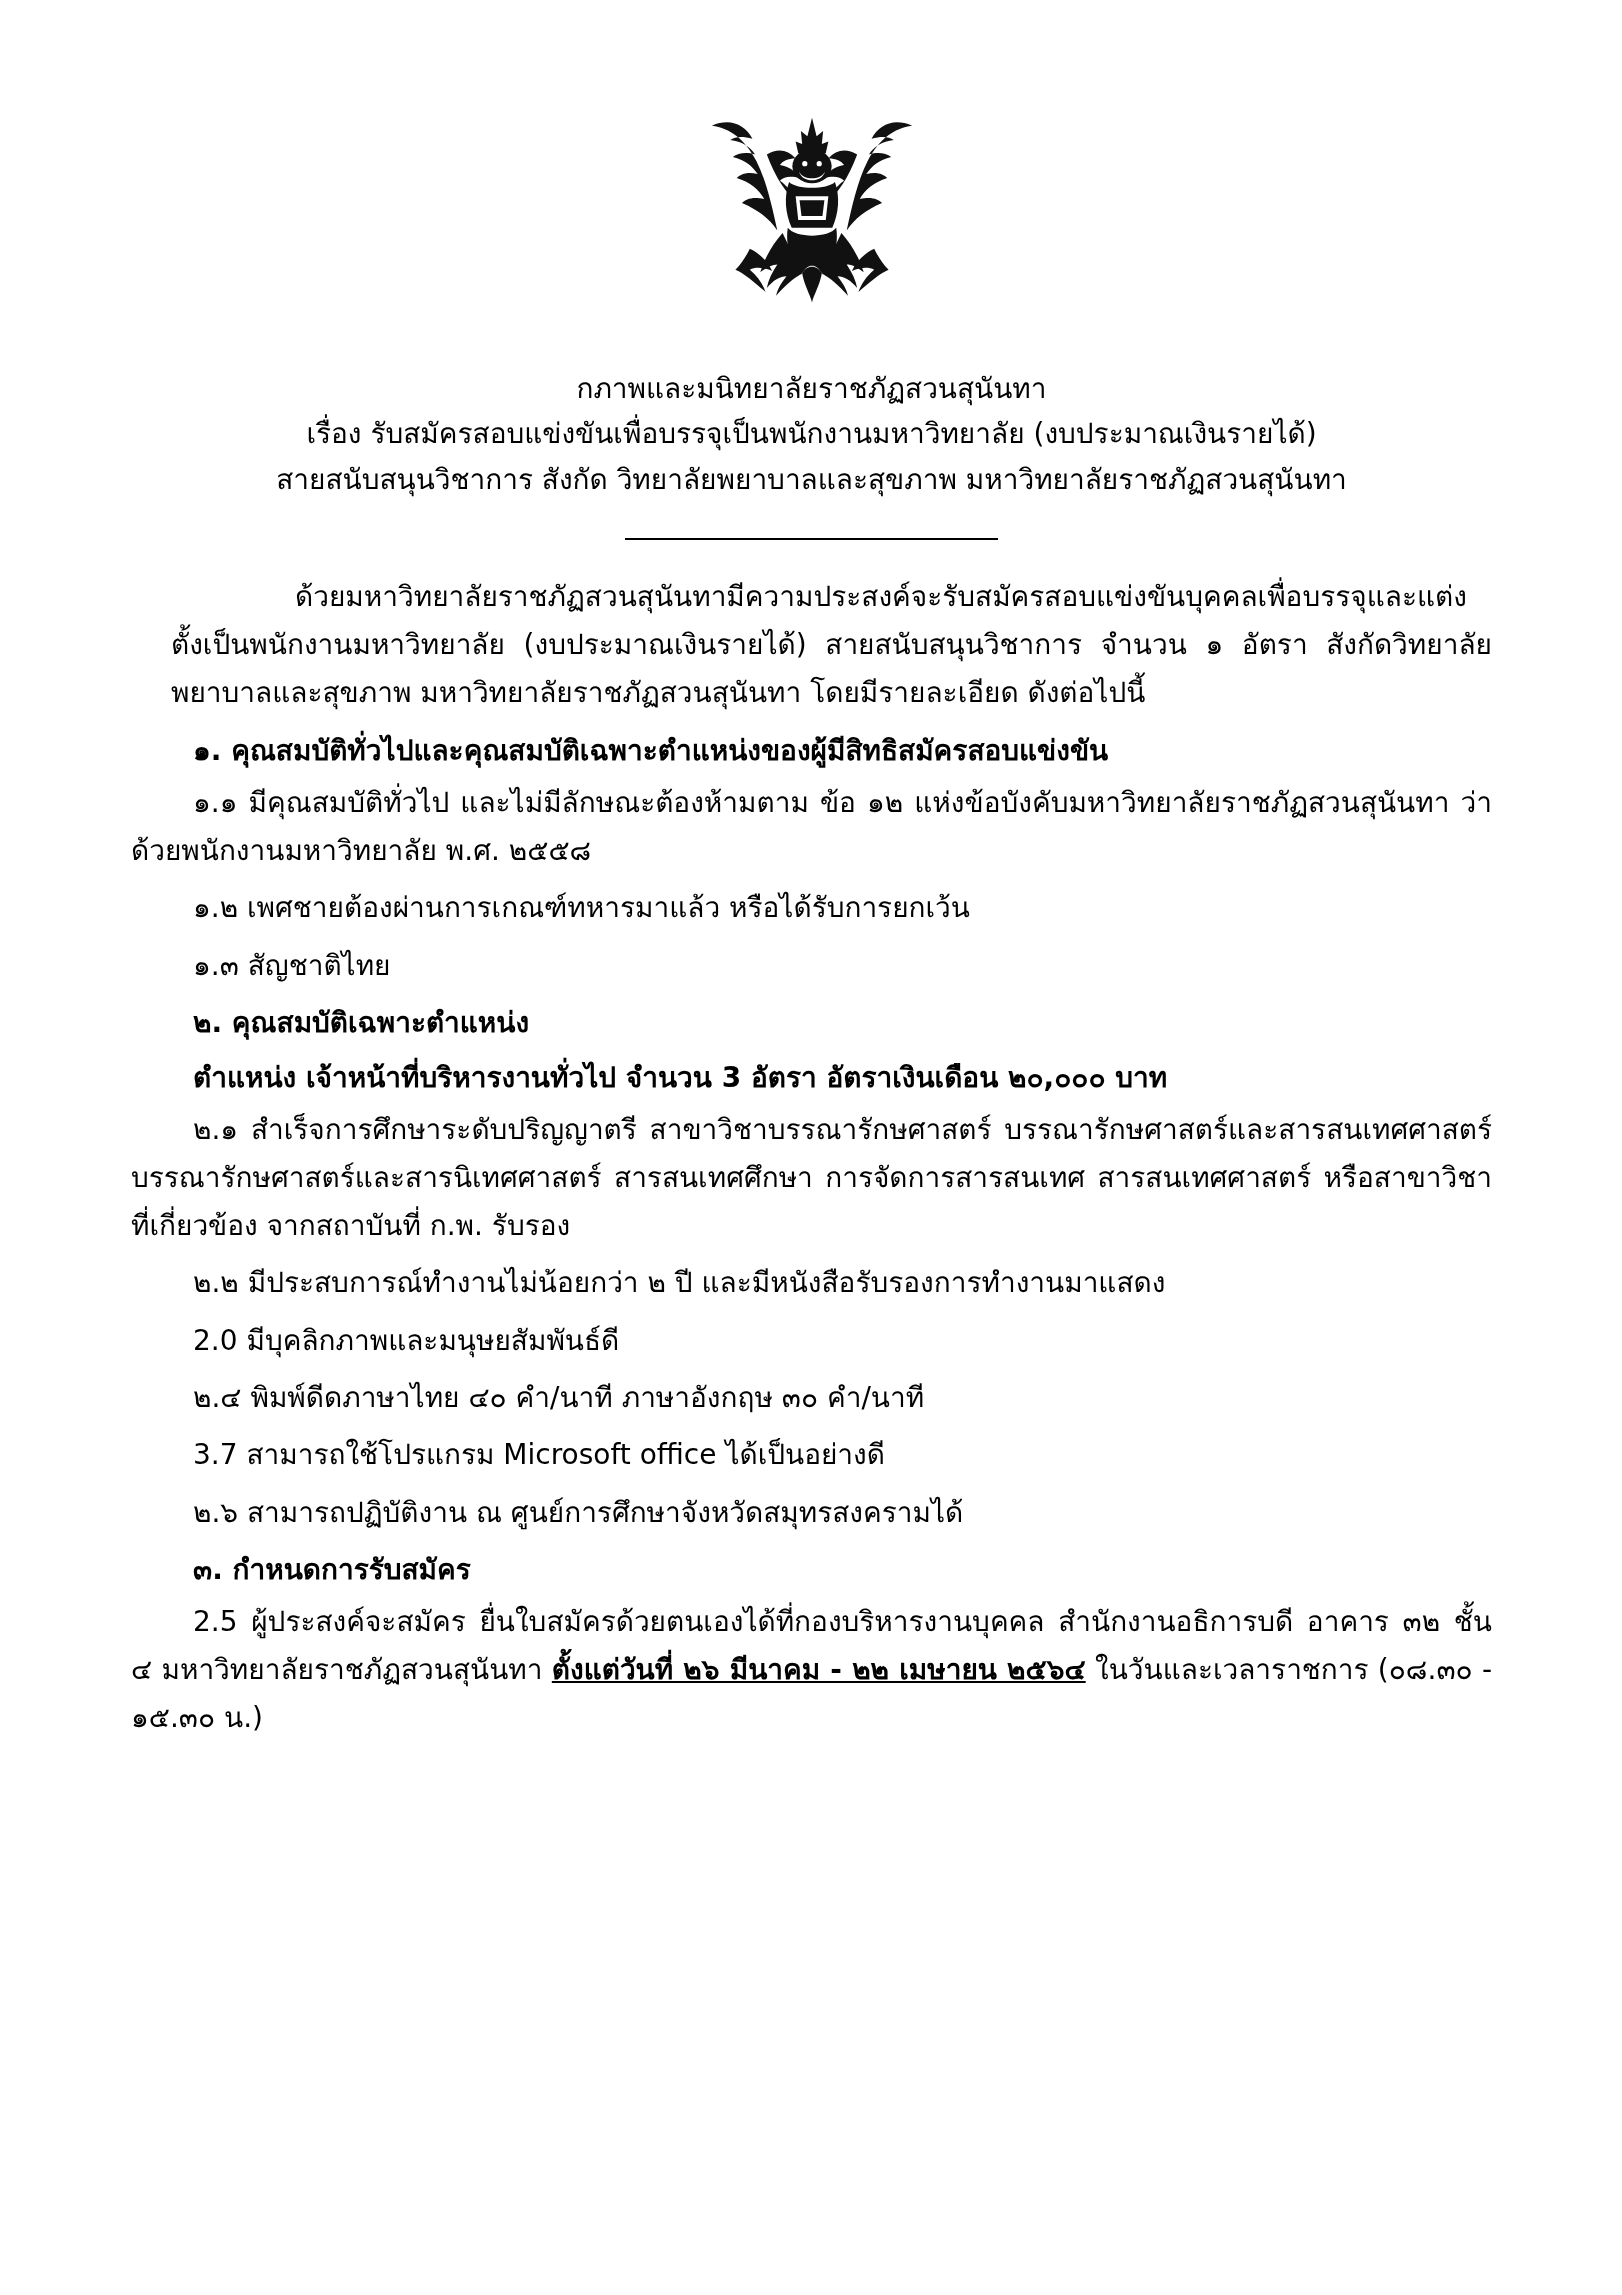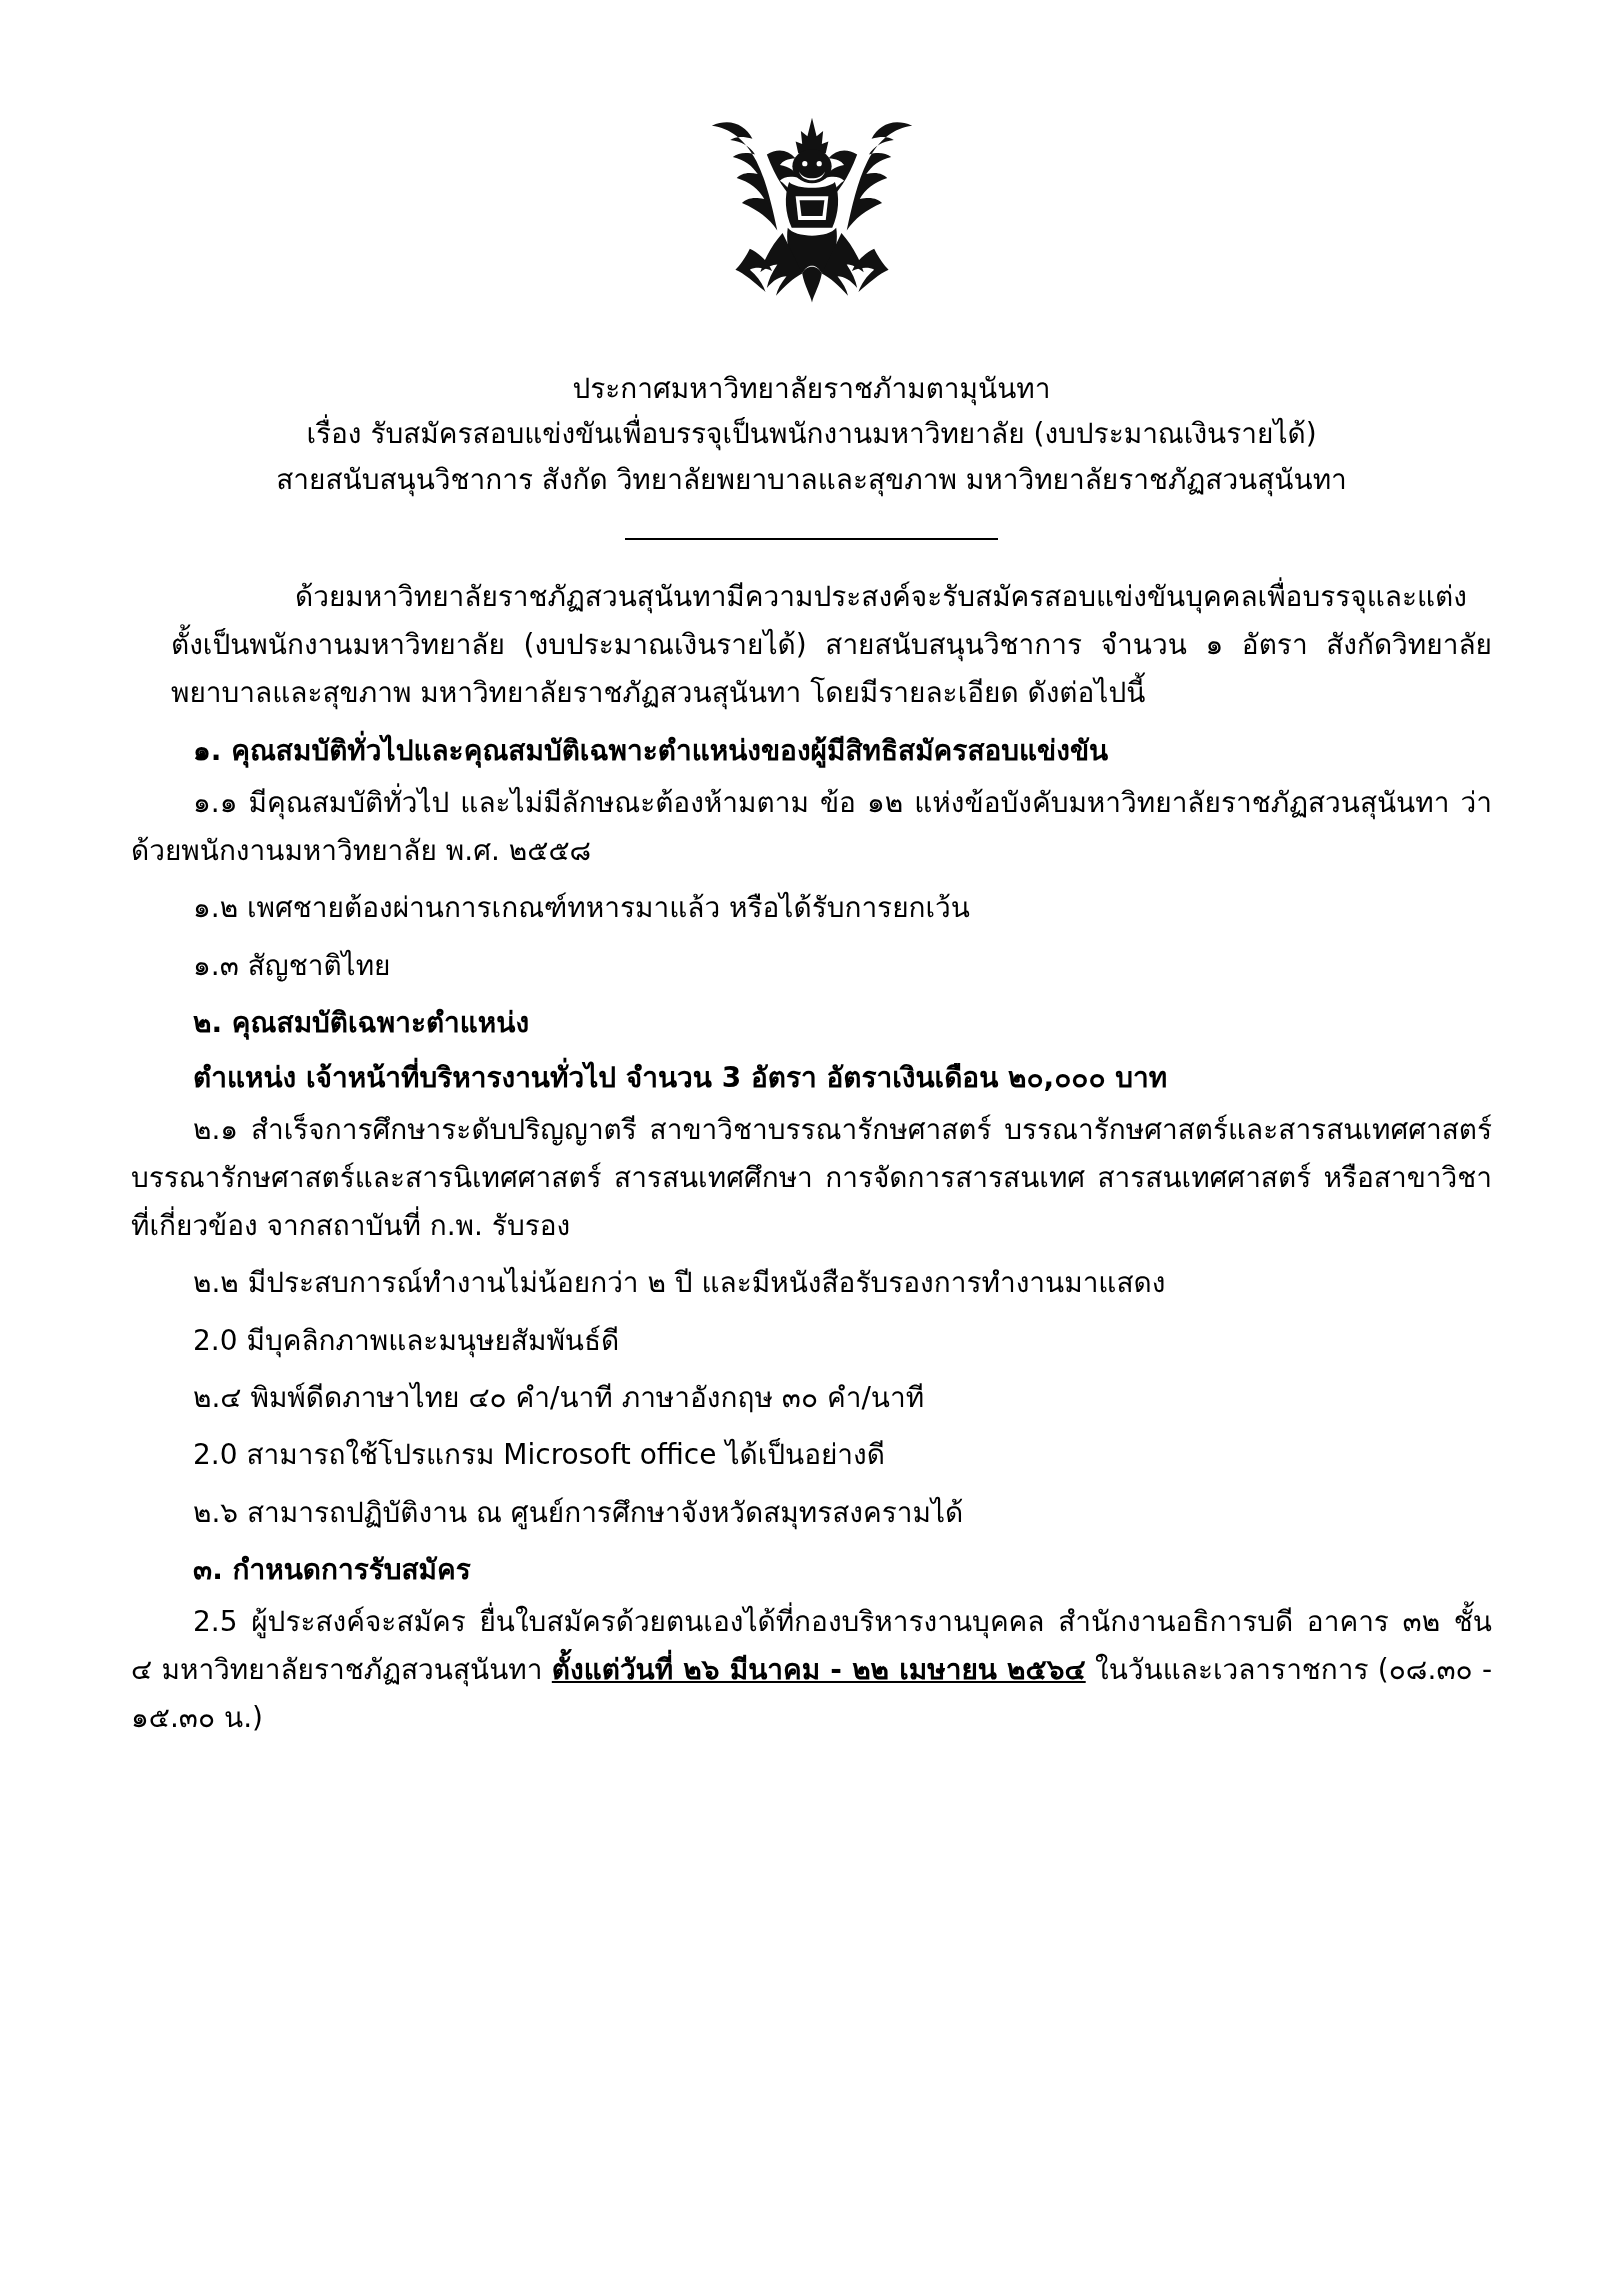--- a/index.html
+++ b/index.html
@@ -118,21 +118,21 @@
         <path d="M120 206 C 104 224, 92 246, 86 266 C 96 258, 104 254, 112 254 C 104 266, 98 278, 96 290 C 106 278, 116 272, 126 272 C 118 282, 112 292, 110 302 C 124 286, 138 274, 150 268 Z"></path>
         <path d="M210 206 C 226 224, 238 246, 244 266 C 234 258, 226 254, 218 254 C 226 266, 232 278, 234 290 C 224 278, 214 272, 204 272 C 212 282, 218 292, 220 302 C 206 286, 192 274, 180 268 Z"></path>
 
         <path d="M70 230 C 86 238, 98 250, 104 264 C 90 258, 78 258, 70 262 C 82 272, 90 284, 94 296 C 78 282, 62 268, 48 262 C 58 252, 64 242, 70 230 Z"></path>
         <path d="M260 230 C 244 238, 232 250, 226 264 C 240 258, 252 258, 260 262 C 248 272, 240 284, 236 296 C 252 282, 268 268, 282 262 C 272 252, 266 242, 260 230 Z"></path>
       </g>
     </svg>
   </div>
 
   <div class="header-block">
-    <div>ประกาศมหาวิทยาลัยราชภัามตามุนันทา</div>
+    <div>กภาพและมนิทยาลัยราชภัฏสวนสุนันทา</div>
     <div>เรื่อง   รับสมัครสอบแข่งขันเพื่อบรรจุเป็นพนักงานมหาวิทยาลัย (งบประมาณเงินรายได้)</div>
     <div>สายสนับสนุนวิชาการ สังกัด วิทยาลัยพยาบาลและสุขภาพ มหาวิทยาลัยราชภัฏสวนสุนันทา</div>
   </div>
 
   <div class="rule-wrap">
     <div class="rule"></div>
   </div>
 
   <div class="body-text">
 
@@ -142,21 +142,21 @@
     <p class="indent-small para-spaced">๑.๑ มีคุณสมบัติทั่วไป และไม่มีลักษณะต้องห้ามตาม ข้อ ๑๒ แห่งข้อบังคับมหาวิทยาลัยราชภัฏสวนสุนันทา ว่าด้วยพนักงานมหาวิทยาลัย พ.ศ. ๒๕๕๘</p>
     <p class="indent-small para-spaced">๑.๒ เพศชายต้องผ่านการเกณฑ์ทหารมาแล้ว หรือได้รับการยกเว้น</p>
     <p class="indent-small para-spaced">๑.๓ สัญชาติไทย</p>
 
     <p class="heading">๒. คุณสมบัติเฉพาะตำแหน่ง</p>
     <p class="subheading">ตำแหน่ง เจ้าหน้าที่บริหารงานทั่วไป จำนวน 3 อัตรา อัตราเงินเดือน ๒๐,๐๐๐ บาท</p>
     <p class="indent-small para-spaced">๒.๑    สำเร็จการศึกษาระดับปริญญาตรี   สาขาวิชาบรรณารักษศาสตร์  บรรณารักษศาสตร์และสารสนเทศศาสตร์   บรรณารักษศาสตร์และสารนิเทศศาสตร์    สารสนเทศศึกษา    การจัดการสารสนเทศ สารสนเทศศาสตร์ หรือสาขาวิชาที่เกี่ยวข้อง จากสถาบันที่ ก.พ. รับรอง</p>
     <p class="indent-small para-spaced">๒.๒ มีประสบการณ์ทำงานไม่น้อยกว่า ๒ ปี และมีหนังสือรับรองการทำงานมาแสดง</p>
     <p class="indent-small para-spaced">2.0 มีบุคลิกภาพและมนุษยสัมพันธ์ดี</p>
     <p class="indent-small para-spaced">๒.๔ พิมพ์ดีดภาษาไทย ๔๐ คำ/นาที ภาษาอังกฤษ ๓๐ คำ/นาที</p>
-    <p class="indent-small para-spaced">2.0 สามารถใช้โปรแกรม Microsoft office ได้เป็นอย่างดี</p>
+    <p class="indent-small para-spaced">3.7 สามารถใช้โปรแกรม Microsoft office ได้เป็นอย่างดี</p>
     <p class="indent-small para-spaced">๒.๖ สามารถปฏิบัติงาน ณ ศูนย์การศึกษาจังหวัดสมุทรสงครามได้</p>
 
     <p class="heading">๓. กำหนดการรับสมัคร</p>
     <p class="indent-small"><span>2.5 ผู้ประสงค์จะสมัคร   ยื่นใบสมัครด้วยตนเองได้ที่กองบริหารงานบุคคล  สำนักงานอธิการบดี อาคาร ๓๒ ชั้น ๔ มหาวิทยาลัยราชภัฏสวนสุนันทา </span><span class="u bold">ตั้งแต่วันที่ ๒๖ มีนาคม - ๒๒ เมษายน ๒๕๖๔</span><span> ในวันและเวลาราชการ (๐๘.๓๐ - ๑๕.๓๐ น.)</span></p>
 
   </div>
 </div>
 
 
 </body></html>

